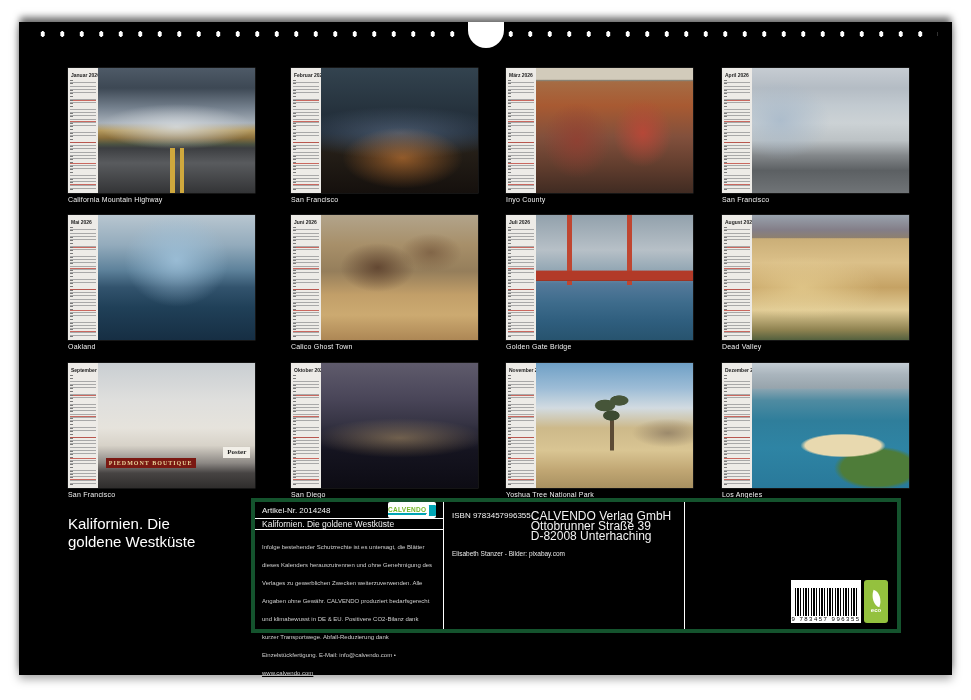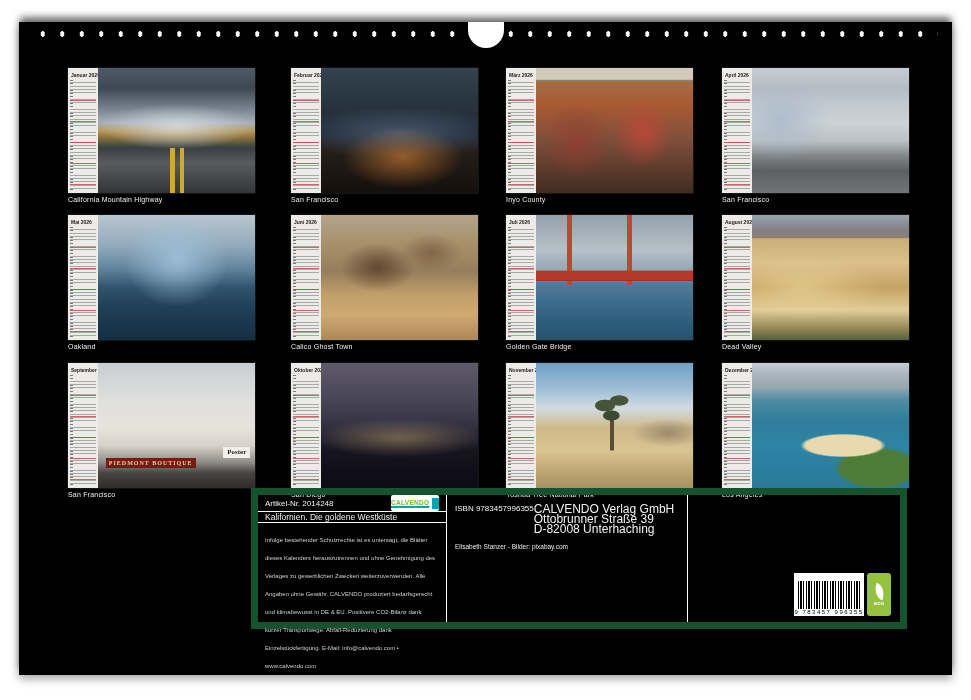--- a/index.html
+++ b/index.html
@@ -80,21 +80,21 @@
     radial-gradient(ellipse 42% 26% at 80% 84%,#4e7c39 0 55%,transparent 66%),
     linear-gradient(180deg,#c4cdd4 0%,#aab5bd 9%,#97a4ac 20%,transparent 21%),
     linear-gradient(180deg,#b9c6ce 0%,#8ea6b2 20%,#4f8ba1 30%,#2f7e9b 46%,#2e84a4 68%,#29799a 100%);}
   .sign-red{position:absolute;left:5%;bottom:16%;background:#7a1812;color:#e8d49a;
     font-family:"Liberation Serif",serif;font-weight:bold;font-size:6px;line-height:8px;
     padding:1px 3px;letter-spacing:1px;white-space:nowrap;}
   .sign-white{position:absolute;right:3%;bottom:24%;background:#f2efe8;color:#222;
     font-family:"Liberation Serif",serif;font-weight:bold;font-size:7px;line-height:9px;padding:1px 4px;}
   
   .page-title{position:absolute;left:49px;top:493px;color:#fff;font-size:15px;line-height:18px;white-space:pre-line;}
-  .infobox{position:absolute;left:232px;top:466px;width:642px;height:127px;border:7px solid #14532d;display:flex;text-decoration:underline;}
+  .infobox{position:absolute;left:232px;top:476px;width:642px;height:127px;border:4px solid #14532d;display:flex;text-decoration:underline;}
   .ib-col1{width:189px;border-right:1px solid #fff;display:flex;flex-direction:column;box-sizing:border-box;}
   .ib-col2{width:241px;border-right:1px solid #fff;box-sizing:border-box;padding:9px 8px;color:#f2f2f2;}
   .ib-col3{flex:1;position:relative;}
   .ib-s1{height:27px;border-bottom:1px solid #fff;display:flex;align-items:center;justify-content:space-between;padding:0 7px;}
   .ib-s2{height:23px;border-bottom:1px solid #fff;display:flex;align-items:center;padding:0 7px;}
   .ib-s3{flex:1;padding:5px 7px;}
   .artikel{color:#f2f2f2;font-size:8px;}
   .boxtitle{color:#f2f2f2;font-size:8.5px;}
   .legal{color:#cfcfcf;font-size:6px;line-height:7.4px;}
   .cv-logo{width:48px;height:16px;background:#fff;border-radius:2px;display:flex;align-items:center;justify-content:center;gap:2px;}
@@ -241,20 +241,22 @@
       <div class="thumb">
         <div class="strip">
           <div class="mlabel">Dezember 2026</div>
           <div class="dlines"></div>
         </div>
         <div class="photo ph12"></div>
       </div>
       <div class="caption">Los Angeles</div>
     </div>
 
+    <div class="page-title">Kalifornien. Die
+goldene Westküste</div>
 
     <div class="infobox">
       <div class="ib-col1">
         <div class="ib-s1">
           <span class="artikel">Artikel-Nr. 2014248</span>
           <span class="cv-logo">
             <span class="cv-text">
               <span class="cv-word">CALVENDO</span>
               <span class="cv-sub"></span>
             </span>

